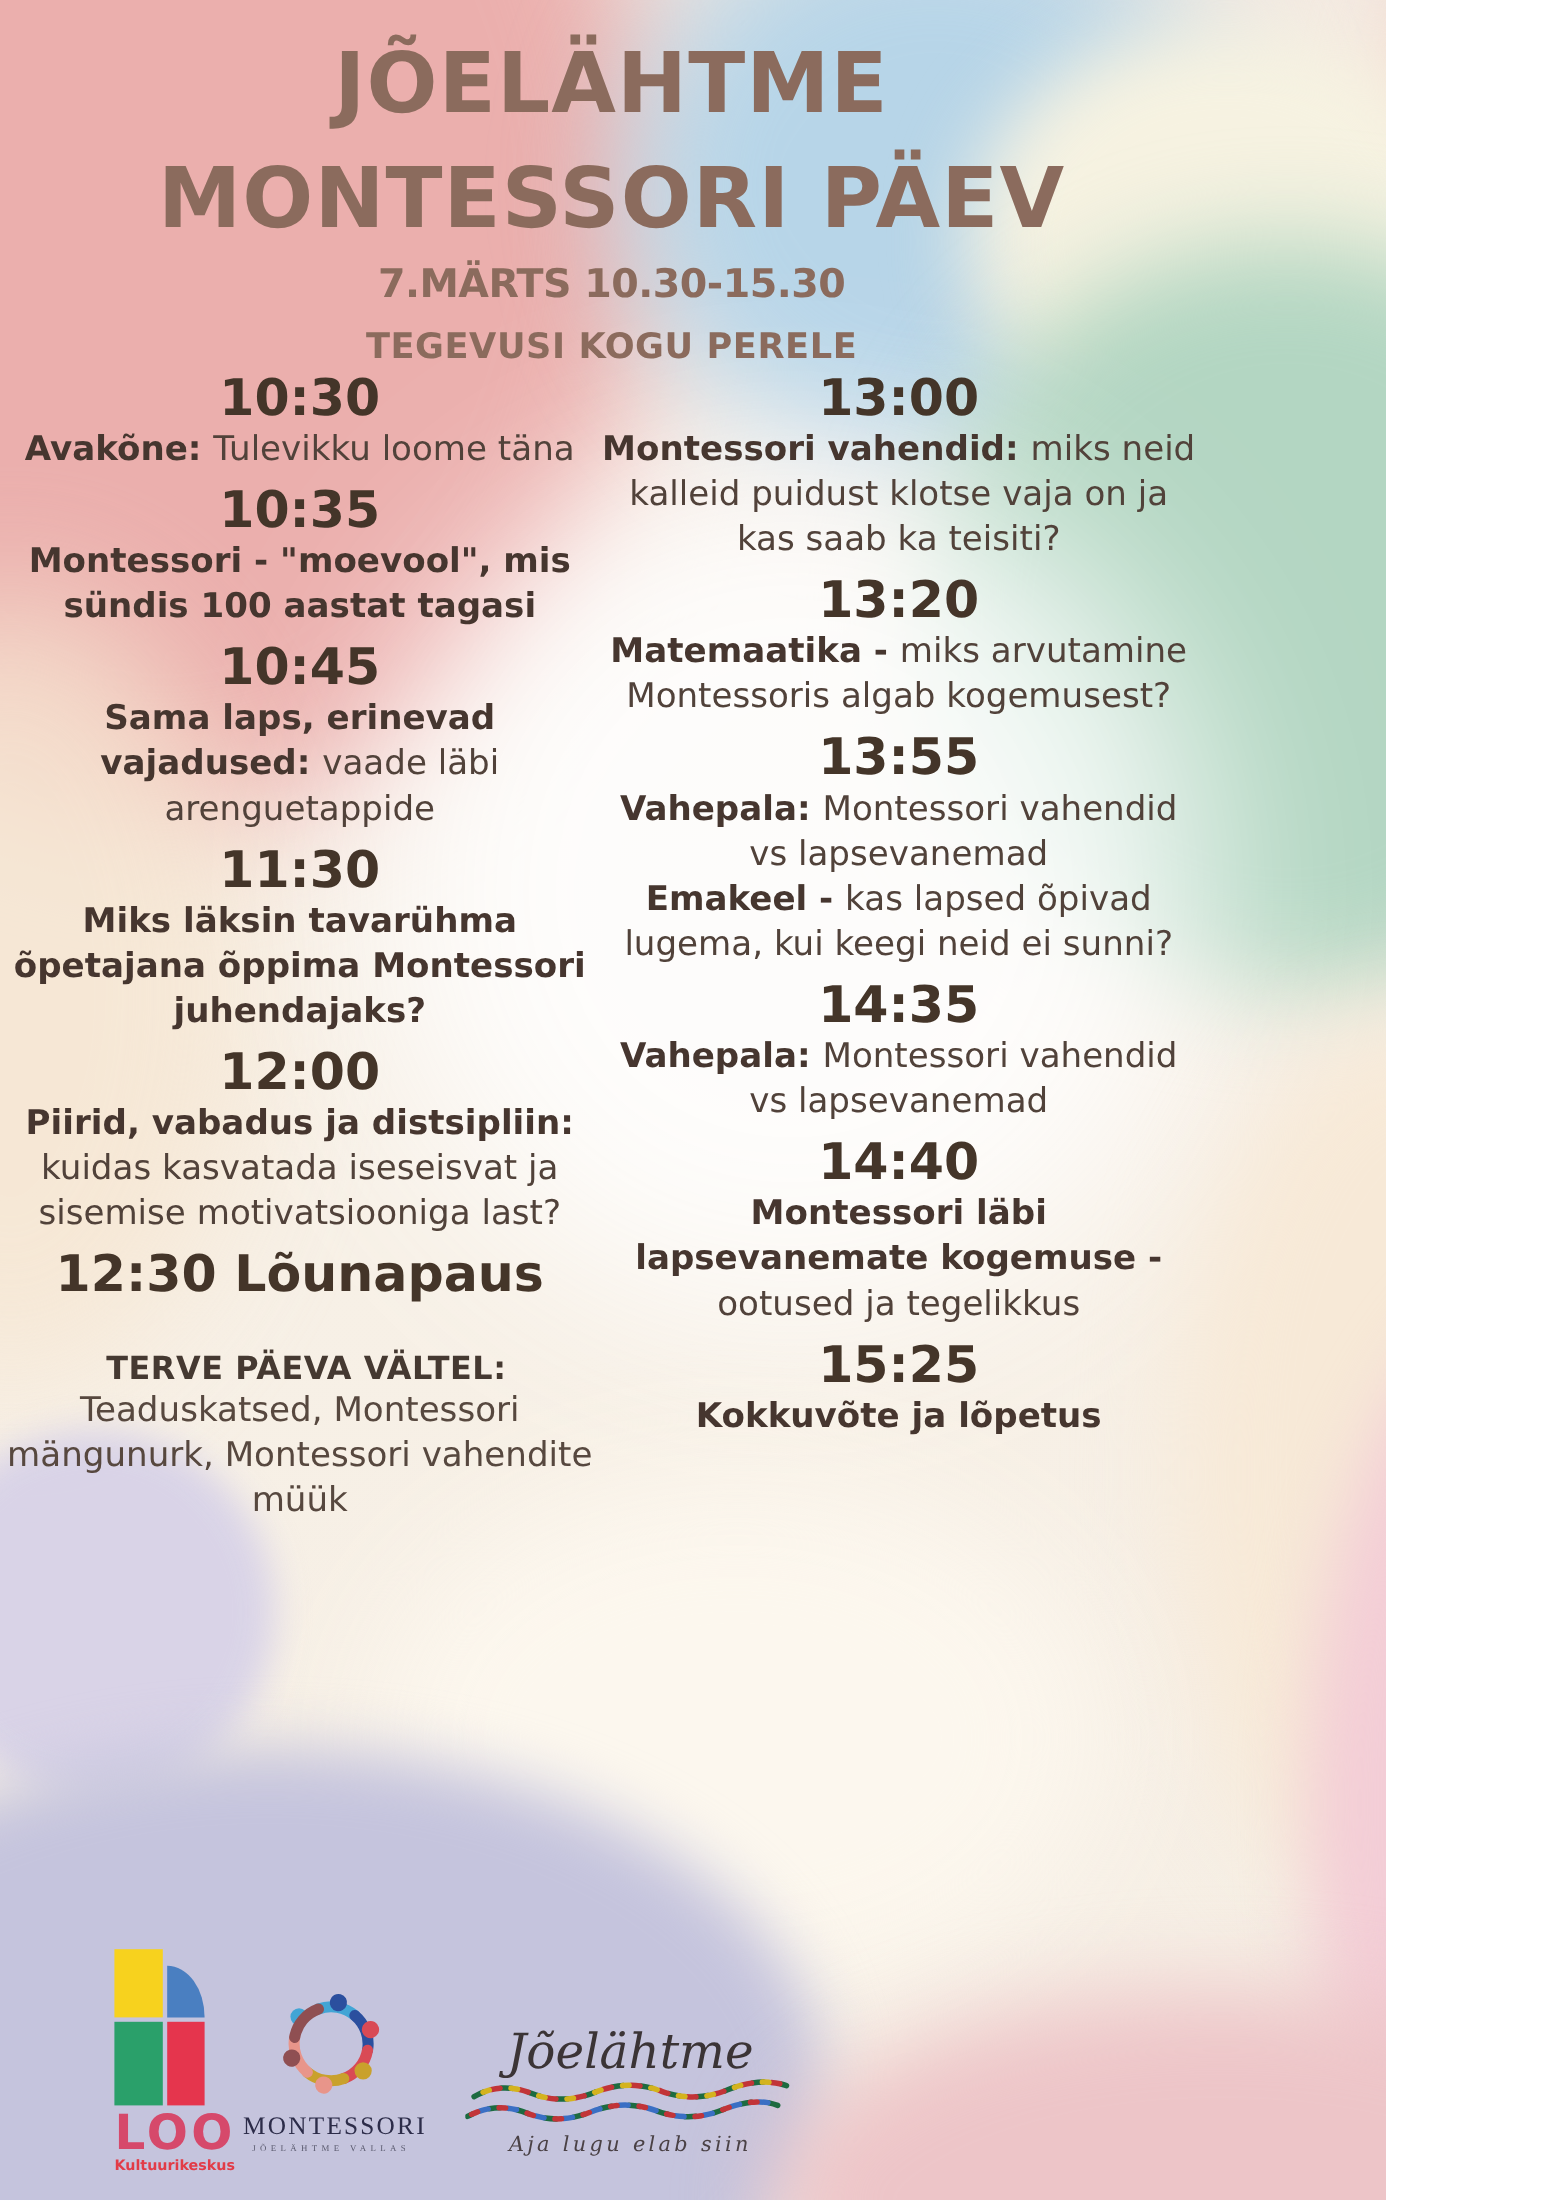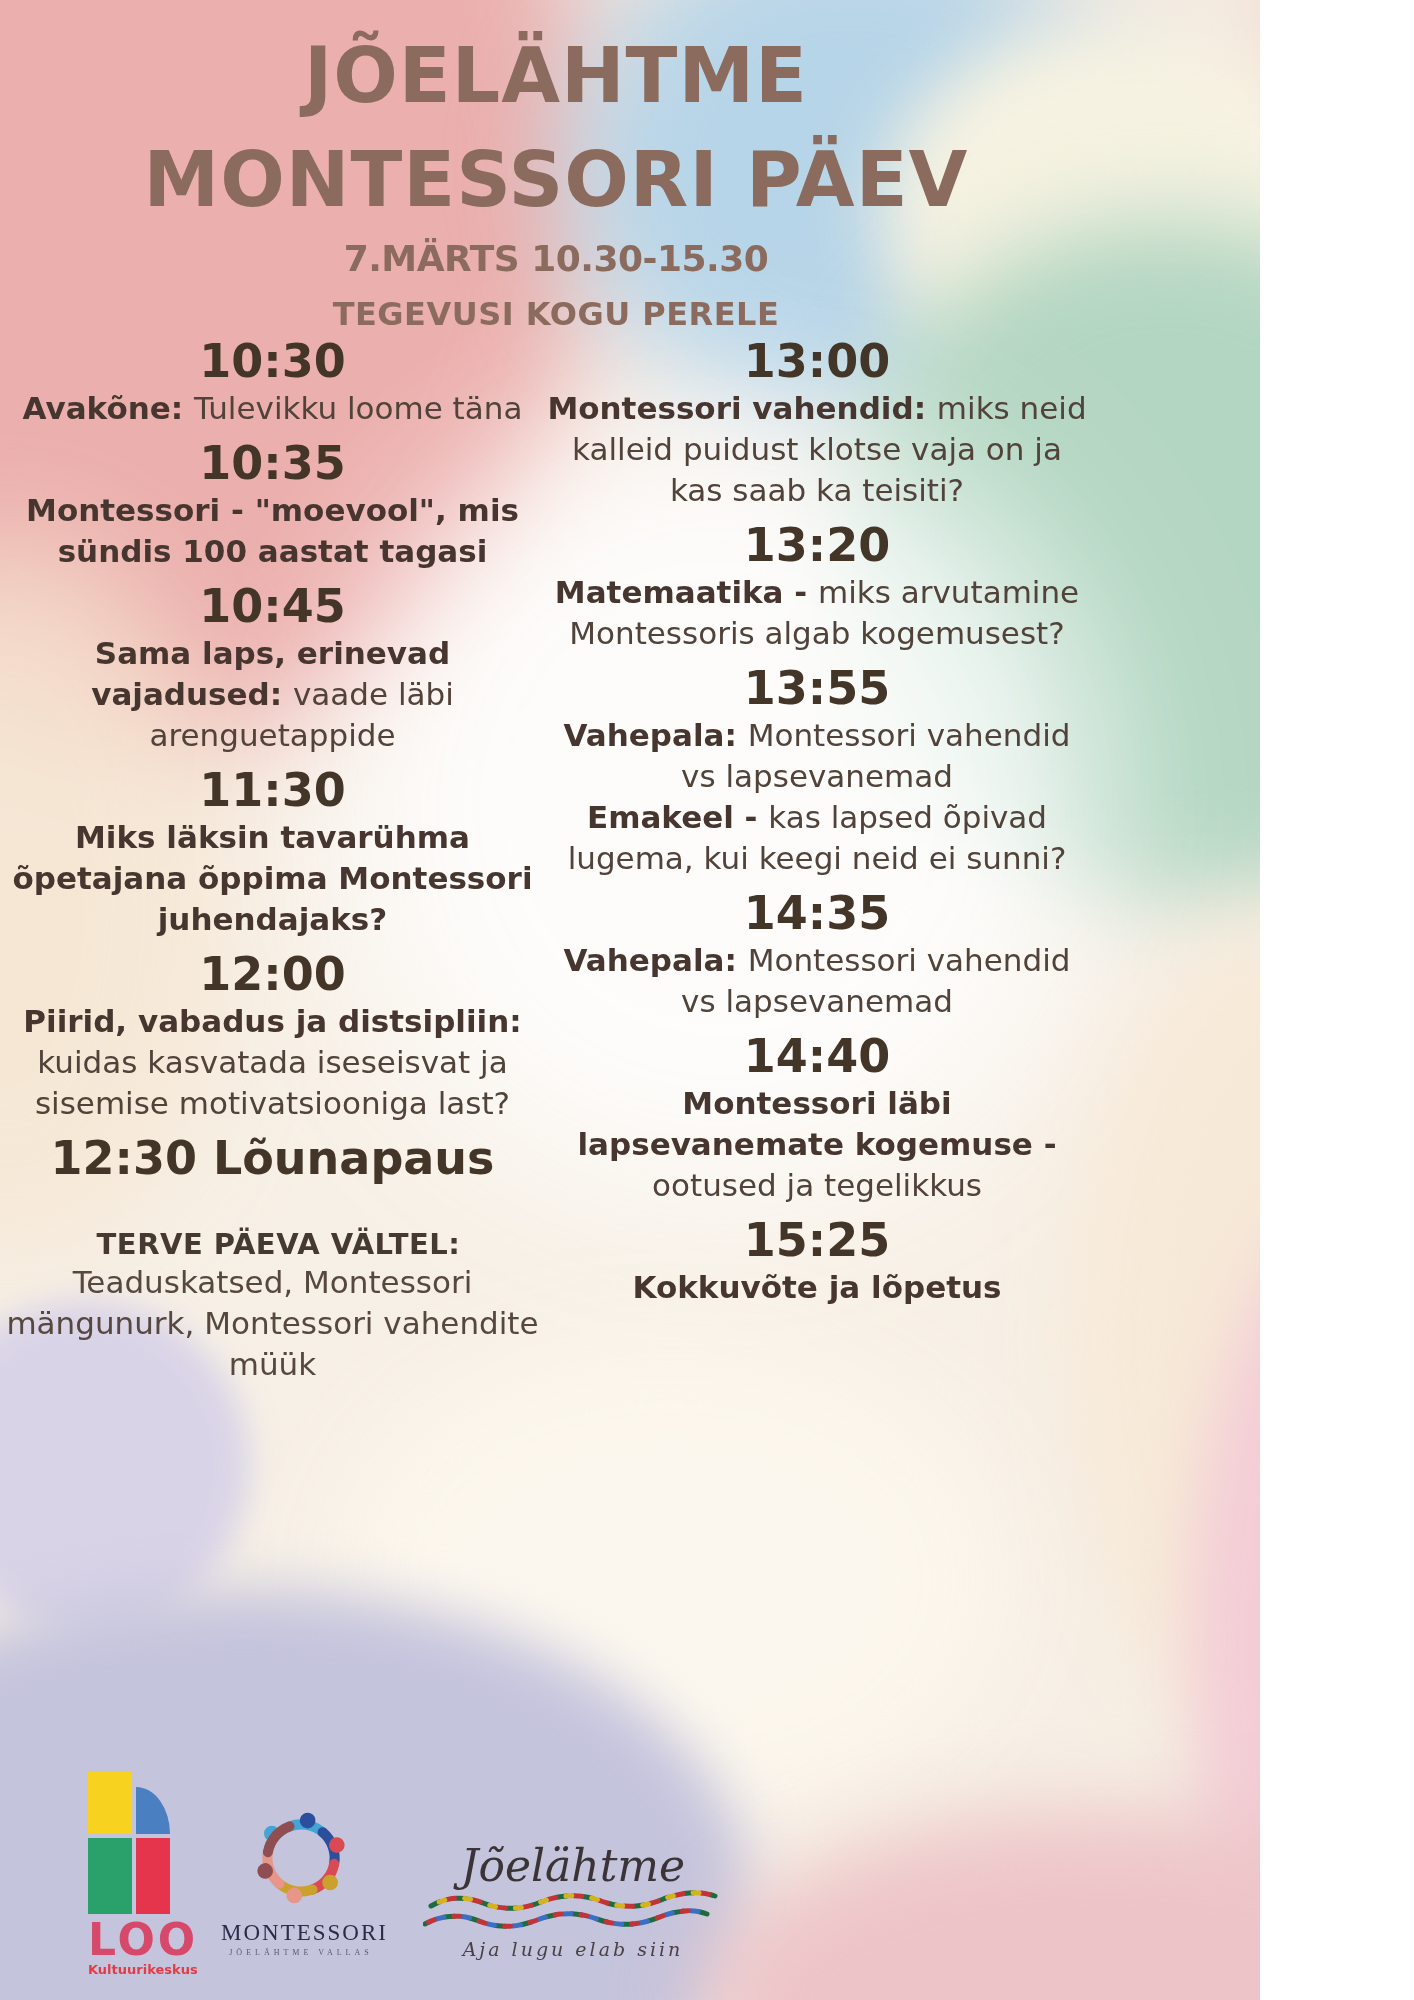--- a/index.html
+++ b/index.html
@@ -32,21 +32,21 @@
   .col{flex:0 0 545px;text-align:center;}
   .col-right{flex:0 0 540px;margin-left:2px;}
   .time{margin-top:8px;font-size:46px;line-height:53px;font-weight:800;color:#443529;}
   .time:first-child{margin-top:0;}
   .desc{font-size:31px;line-height:41px;color:#51423a;}
   .desc .b{font-weight:700;color:#46362f;}
   .allday{margin-top:42px;}
   .allday-heading{font-size:29px;line-height:35px;font-weight:700;color:#453931;letter-spacing:.5px;padding-left:12px;}
   .allday-text{font-size:31px;line-height:41px;color:#57483f;}
   
-  .loo-logo{position:absolute;left:40px;top:1772px;width:120px;padding-left:48px;}
+  .loo-logo{position:absolute;left:56px;top:1772px;width:120px;padding-left:48px;}
   .loo-squares{display:grid;grid-template-columns:44px 34px;grid-template-rows:62px 76px;gap:4px;width:82px;}
   .loo-yellow{background:#f7d21e;}
   .loo-blue{width:34px;height:47px;align-self:end;background:#4a7fc1;border-radius:0 100% 0 0;}
   .loo-green{background:#2aa06a;}
   .loo-red{background:#e5354d;}
   .loo-name{margin-top:4px;font-size:44px;line-height:44px;font-weight:700;color:#d6496b;letter-spacing:3px;}
   .loo-sub{font-size:13px;font-weight:700;color:#e23c47;}
   .mont-logo{position:absolute;left:190px;top:1802px;width:160px;text-align:center;margin-left:31px;}
   .mont-name{margin-top:2px;font-family:"Liberation Serif",serif;font-size:23px;letter-spacing:2px;color:#2c2c49;}
   .mont-sub{margin-top:2px;font-family:"Liberation Serif",serif;font-size:8px;letter-spacing:4px;color:#5a5a6e;}

